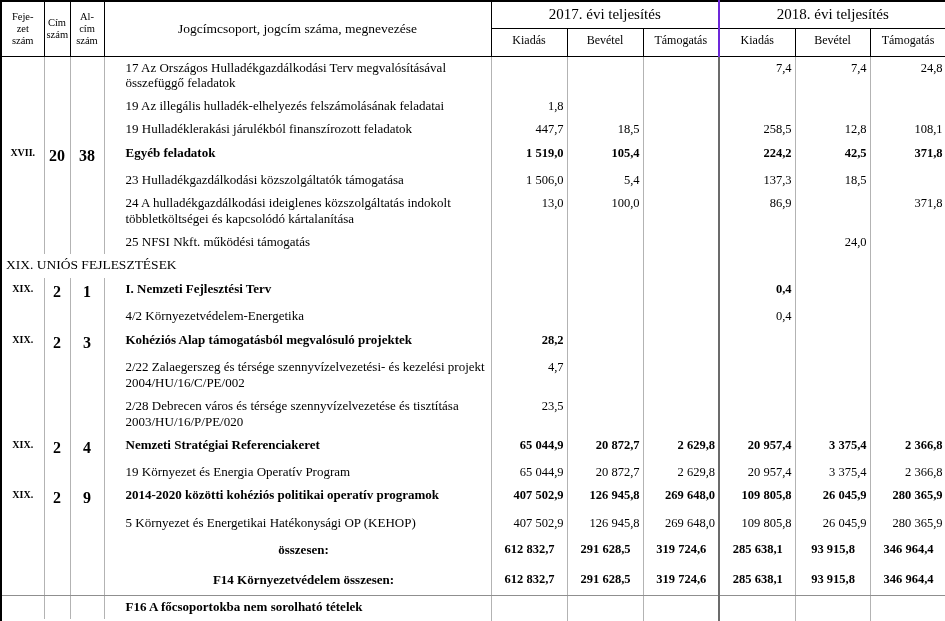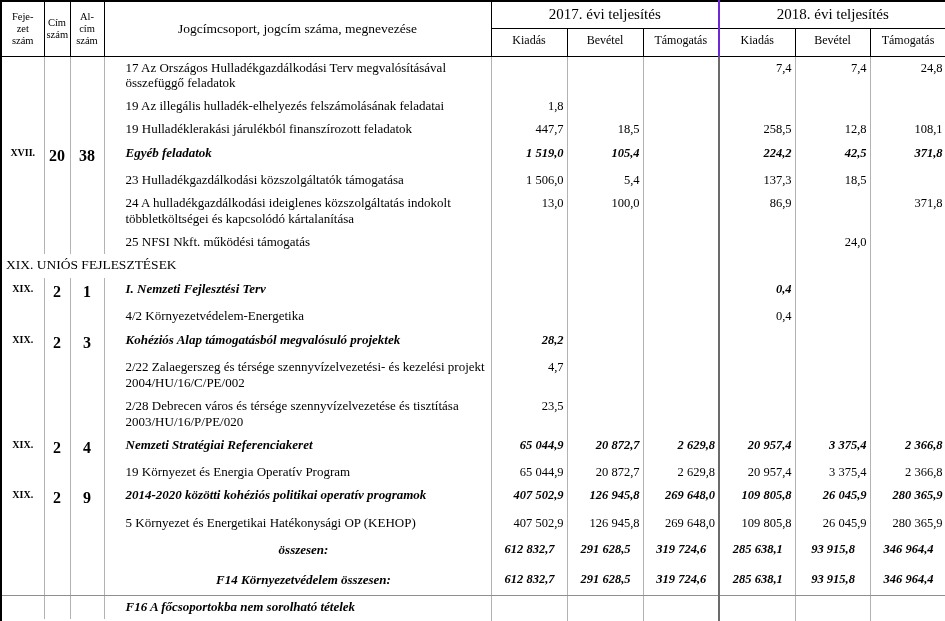--- a/index.html
+++ b/index.html
@@ -54,21 +54,21 @@
   }
   td.val{
     text-align:right;
     font-size:12.5px;
     border-right:1.5px solid #b3b3b3;
     padding-right:3px;
     padding-top:4px;
   }
   td.divider{border-right:2px solid #6b6b6b;}
   td.edge{border-right:1.5px solid #2a2a2a;}
-  tr.bold td.name, tr.bold td.val{font-weight:bold;font-style:italic;}
+  tr.bold td.name, tr.bold td.val{font-weight:bold;}
   td.align-right{text-align:right;padding-right:9px;}
   td.section-cell{
     font-size:13.5px;
     border-right:1.5px solid #b3b3b3;
   }
   tr.rule-below td{border-bottom:1.5px solid #8f8f8f;}
   tr.tall td{padding-top:7px;padding-bottom:7px;text-align:center;}
   tr.gap-above td{padding-top:16px;}
 </style>
 </head>

